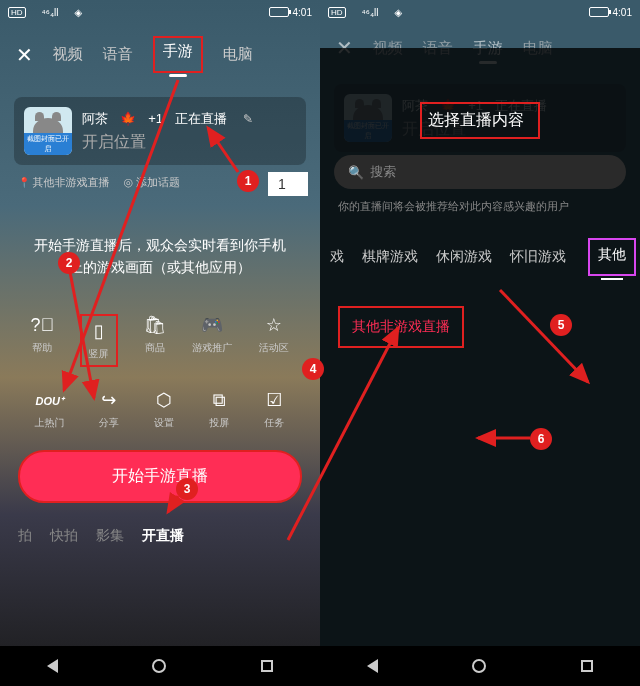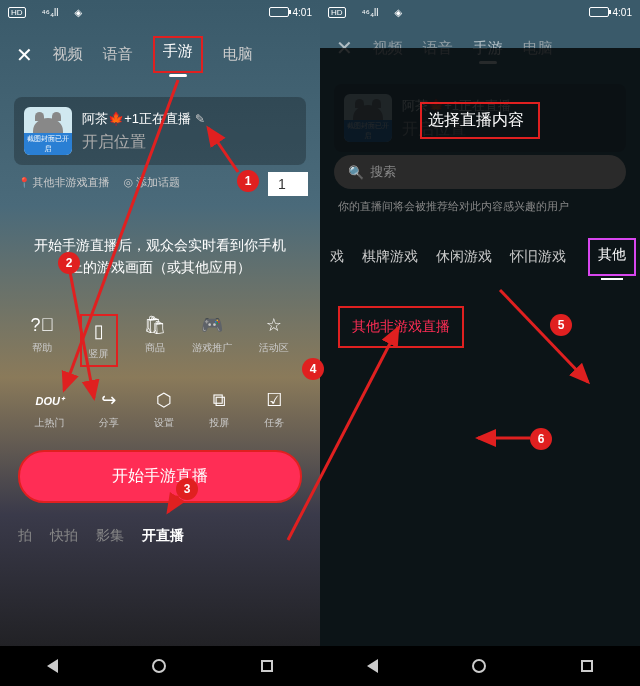--- a/index.html
+++ b/index.html
@@ -20,21 +20,21 @@
   .tab.active { color: #fff; }
   .tab.active::after { content: ''; position: absolute; bottom: -6px; left: 50%; transform: translateX(-50%); width: 18px; height: 3px; background: #fff; border-radius: 2px; }
   .red-box { border: 2px solid #e02020; }
   .info-card { margin: 12px 14px 6px; background: rgba(0,0,0,0.25); border-radius: 8px; padding: 10px; display: flex; align-items: center; gap: 10px; position: relative; }
   .avatar-box { width: 48px; height: 48px; background: #d0e8f0; border-radius: 6px; position: relative; display: flex; align-items: center; justify-content: center; }
   .avatar-face { width: 30px; height: 26px; background: #888; border-radius: 50% 50% 40% 40%; position: relative; }
   .avatar-face::before, .avatar-face::after { content: ''; position: absolute; width: 9px; height: 9px; background: #888; border-radius: 50% 50% 0 0; top: -6px; }
   .avatar-face::before { left: 2px; }
   .avatar-face::after { right: 2px; }
   .avatar-tag { position: absolute; bottom: 0; left: 0; right: 0; background: #2a7fd4; color: #fff; font-size: 7px; text-align: center; padding: 1px 0; border-radius: 0 0 6px 6px; }
-  .card-text { color: #fff; font-size: 13px; display: flex; align-items: center; gap: 0; justify-content: space-between; }
+  .card-text { color: #fff; font-size: 13px; display: flex; align-items: center; gap: 12px; justify-content: space-between; }
   .card-sub { color: #aaa; font-size: 16px; margin-top: 4px; }
   .leaf { color: #ffa726; }
   .edit-icon { color: #ccc; font-size: 12px; margin-left: 4px;}
   .tag-row { display: flex; gap: 14px; padding: 4px 18px 8px; color: #ccc; font-size: 11px; align-items: center; }
   .pin-icon::before { content: '📍'; font-size: 10px; margin-right: 2px; }
   .target-icon::before { content: '◎'; font-size: 11px; margin-right: 3px; }
   .desc { color: #fff; text-align: center; font-size: 14px; line-height: 22px; padding: 36px 32px 20px; }
   .icon-grid { display: flex; justify-content: space-around; padding: 6px 18px; margin-top: 10px; }
   .icon-item { display: flex; flex-direction: column; align-items: center; gap: 5px; cursor: pointer; }
   .icon-shape { width: 22px; height: 22px; display: flex; align-items: center; justify-content: center; color: #fff; font-size: 18px; }

